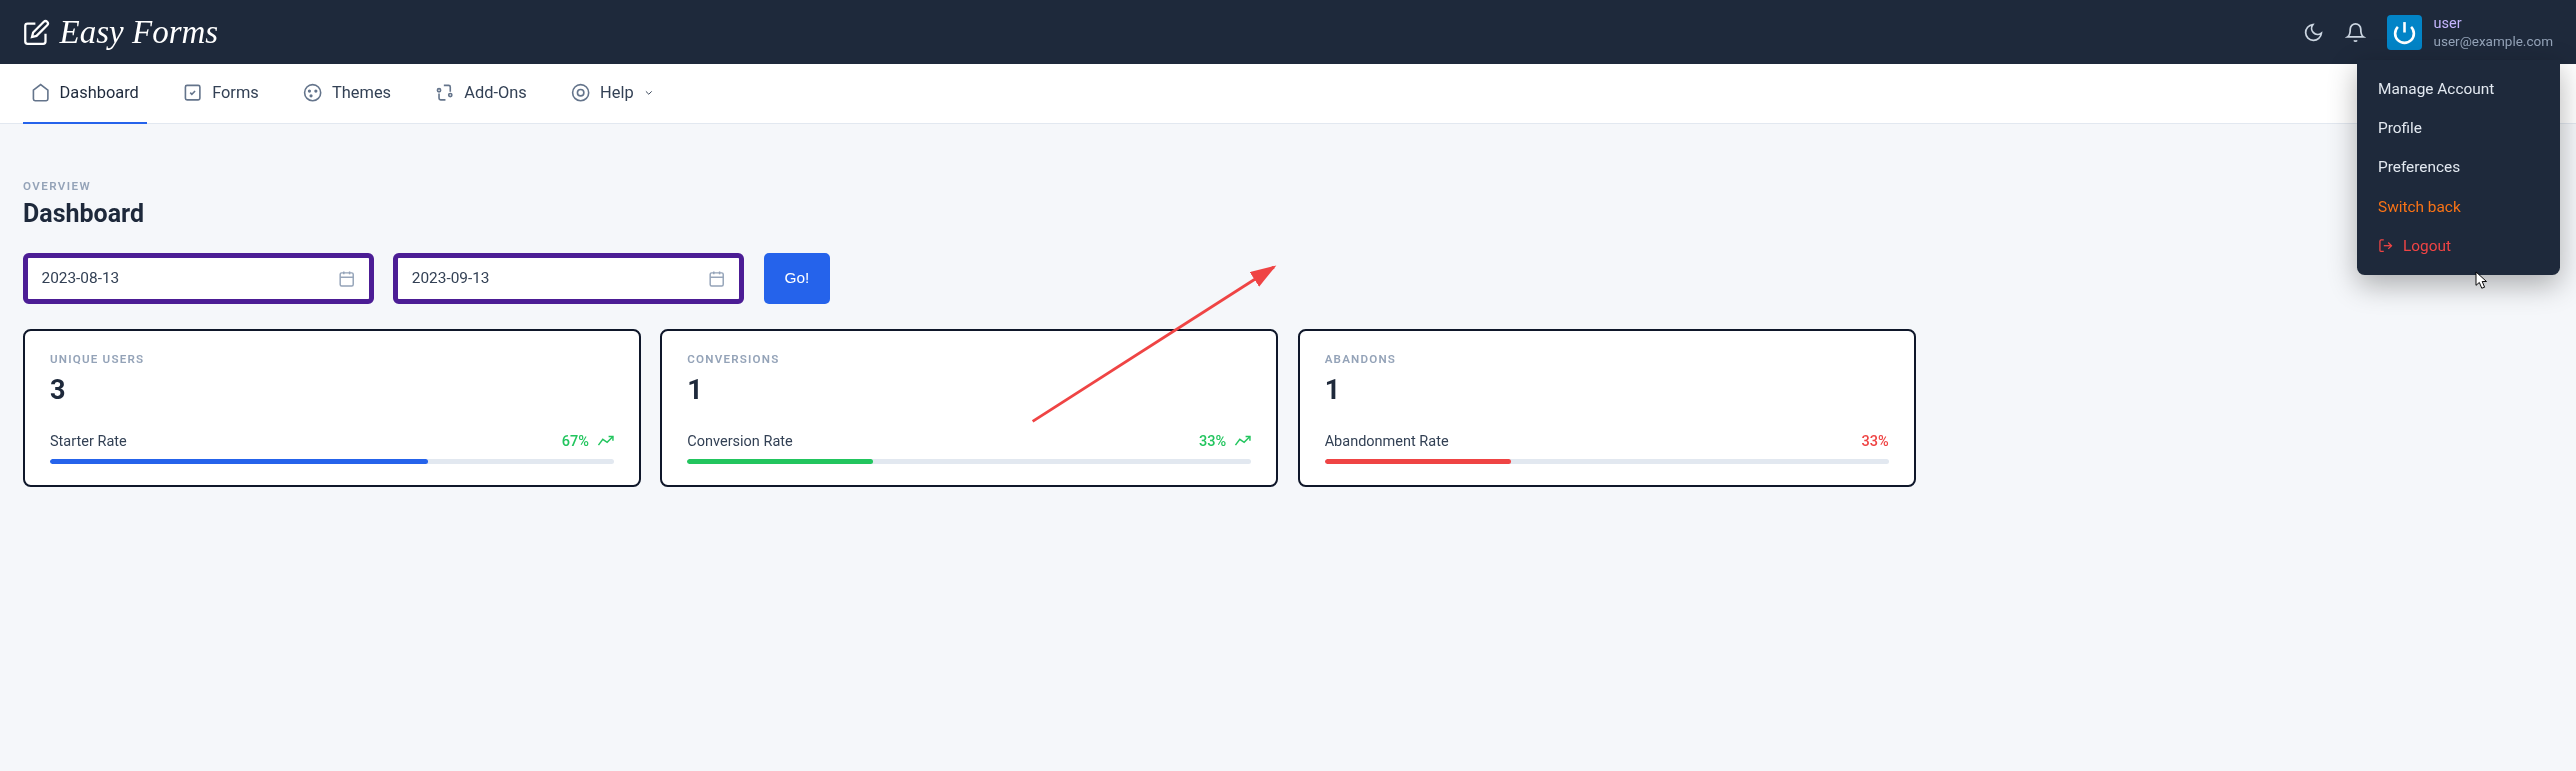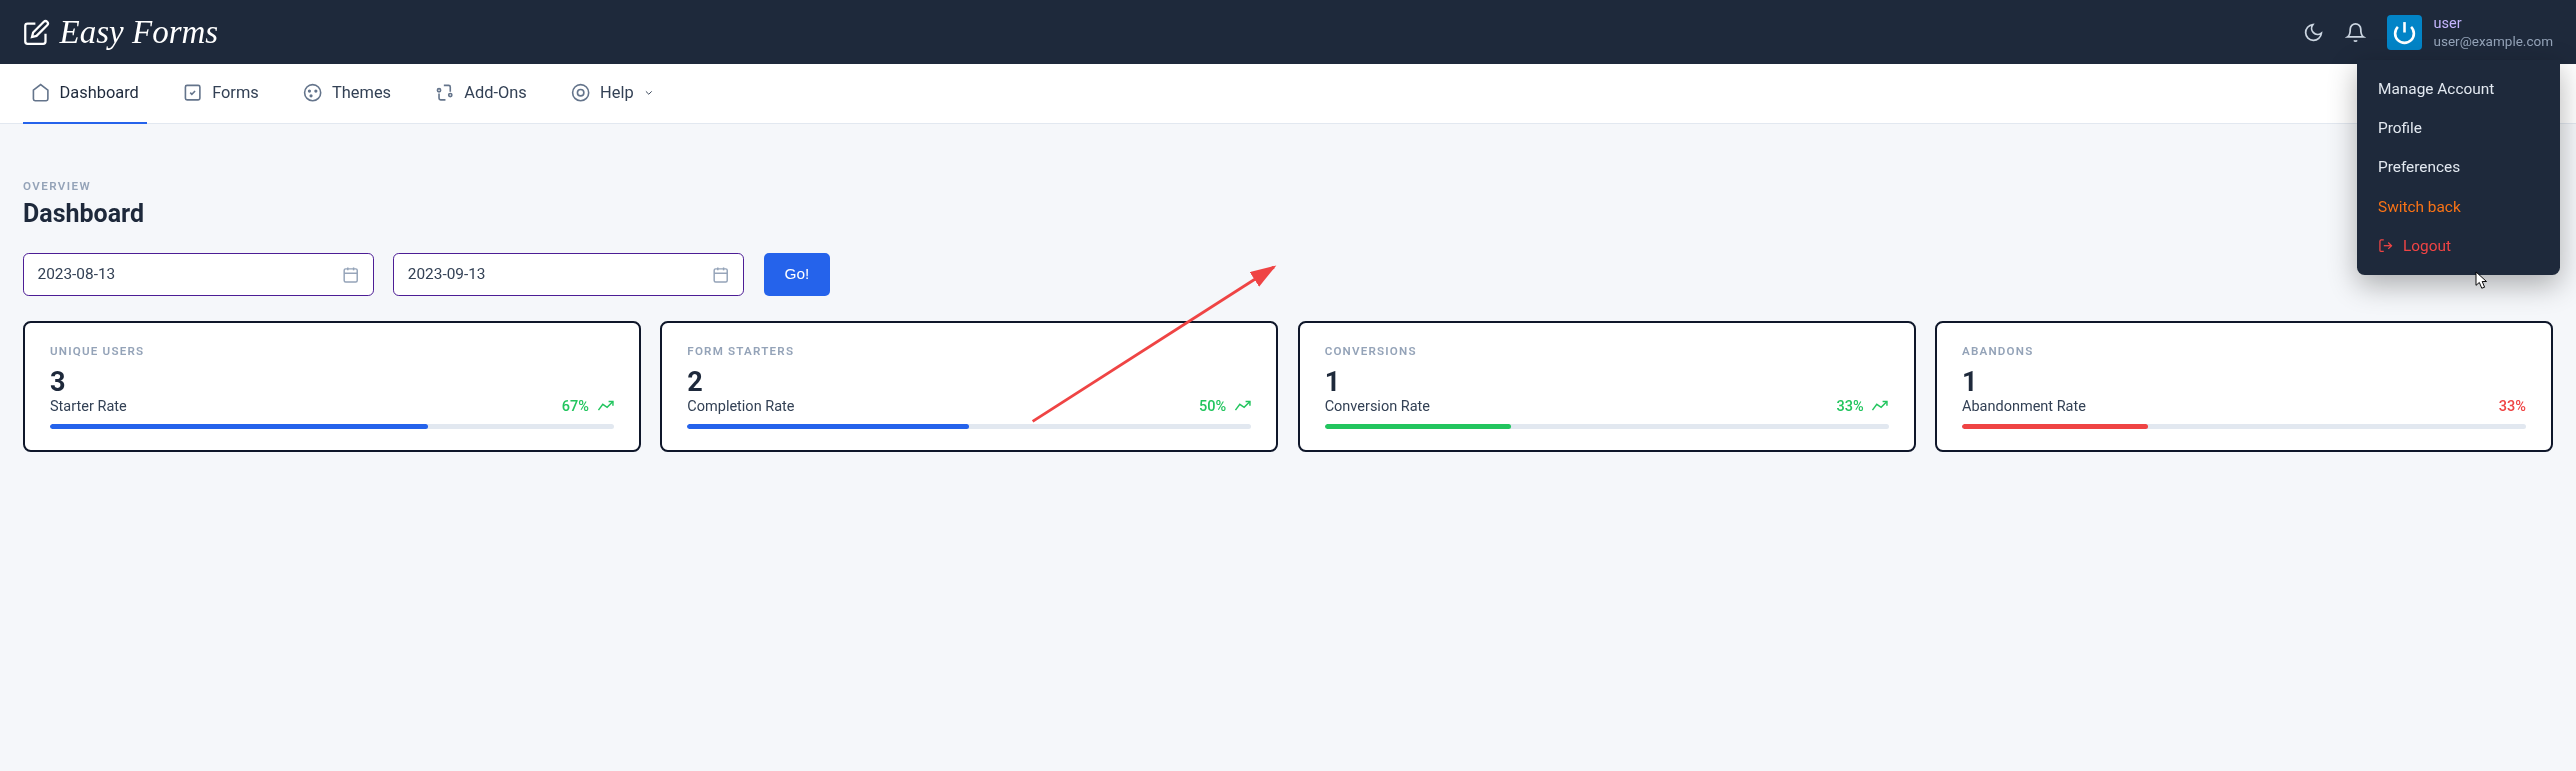--- a/index.html
+++ b/index.html
@@ -27,29 +27,29 @@
 .nav-caret { width: 11.6px; height: 11.6px; }
 
 
 .content { padding: 23px; position: relative; }
 .overview-label { font-size: 11.6px; letter-spacing: 1.4px; color: #94a3b8; font-weight: 600; margin-bottom: 5.8px; }
 .page-header { display: flex; justify-content: space-between; align-items: flex-start; margin-top: 32px; }
 .page-title { font-size: 25px; font-weight: 700; color: #1e293b; }
 .new-btn { background: #fff; border: 1px solid #cbd5e1; border-radius: 5.8px; padding: 9.6px 17.4px; font-size: 15.4px; color: #1e293b; cursor: pointer; }
 
 .daterow { display: flex; gap: 19.3px; margin-top: 25px; }
-.date-input { background: #fff; border: 1px solid #4c1d95; border-radius: 5.8px; padding: 11.6px 13.5px; width: 351px; display: flex; justify-content: space-between; align-items: center; font-size: 15.4px; color: #334155; }
+.date-input { background: #fff; border: 5px solid #4c1d95; border-radius: 5.8px; padding: 11.6px 13.5px; width: 351px; display: flex; justify-content: space-between; align-items: center; font-size: 15.4px; color: #334155; }
 .date-cal-icon { width: 17.4px; height: 17.4px; color: #94a3b8; }
 .go-btn { background: #2563eb; color: #fff; border: none; border-radius: 5px; padding: 11.6px 21px; font-size: 15.4px; font-weight: 500; cursor: pointer; }
 
 .cards { display: grid; grid-template-columns: repeat(4, 1fr); gap: 19.3px; margin-top: 25px; }
 .card { background: #fff; border: 2px solid #0f172a; border-radius: 7.7px; padding: 21px 25px; }
 .card-label { font-size: 11.6px; letter-spacing: 1.2px; color: #94a3b8; font-weight: 600; }
 .card-value { font-size: 27px; font-weight: 700; margin-top: 7.7px; color: #1e293b; }
-.card-rate-row { display: flex; justify-content: space-between; align-items: center; font-size: 14.5px; }
+.card-rate-row { display: flex; justify-content: space-between; align-items: center; margin-top: 27px; font-size: 14.5px; }
 .rate-name { color: #334155; }
 .rate-right { display: flex; align-items: center; gap: 7.7px; }
 .rate-pct { font-weight: 500; }
 .trend-icon { width: 17.4px; height: 11.6px; }
 .progress-track { height: 4.8px; background: #e2e8f0; border-radius: 2.9px; margin-top: 9.6px; overflow: hidden; }
 .progress-fill { height: 100%; border-radius: 2.9px; }
 
 
 .dropdown { position: absolute; top: 0; right: 0; background: #1e293b; border-radius: 0 0 7.7px 7.7px; padding: 9.6px 0; min-width: 203px; box-shadow: 0 9.6px 29px rgba(0,0,0,.3); }
 .dd-item { padding: 10.6px 21px; color: #e2e8f0; font-size: 15.4px; cursor: pointer; display: flex; align-items: center; gap: 9.6px; }
@@ -185,37 +185,20 @@
                 <polyline points="2 14 8 6 14 10 22 2"></polyline>
                 <polyline points="16 2 22 2 22 8"></polyline>
               </svg>
             </span>
           </div>
           <div class="progress-track">
             <div class="progress-fill" style="width:67%;background:#2563eb;"></div>
           </div>
         </div>
         <div class="card">
-          <div class="card-label">FORM STARTERS</div>
-          <div class="card-value">2</div>
-          <div class="card-rate-row">
-            <span class="rate-name">Completion Rate</span>
-            <span class="rate-right green">
-              <span class="rate-pct">50%</span>
-              <svg class="trend-icon" viewBox="0 0 24 16" fill="none" stroke="currentColor" stroke-width="2">
-                <polyline points="2 14 8 6 14 10 22 2"></polyline>
-                <polyline points="16 2 22 2 22 8"></polyline>
-              </svg>
-            </span>
-          </div>
-          <div class="progress-track">
-            <div class="progress-fill" style="width:50%;background:#2563eb;"></div>
-          </div>
-        </div>
-        <div class="card">
           <div class="card-label">CONVERSIONS</div>
           <div class="card-value">1</div>
           <div class="card-rate-row">
             <span class="rate-name">Conversion Rate</span>
             <span class="rate-right green">
               <span class="rate-pct">33%</span>
               <svg class="trend-icon" viewBox="0 0 24 16" fill="none" stroke="currentColor" stroke-width="2">
                 <polyline points="2 14 8 6 14 10 22 2"></polyline>
                 <polyline points="16 2 22 2 22 8"></polyline>
               </svg>

